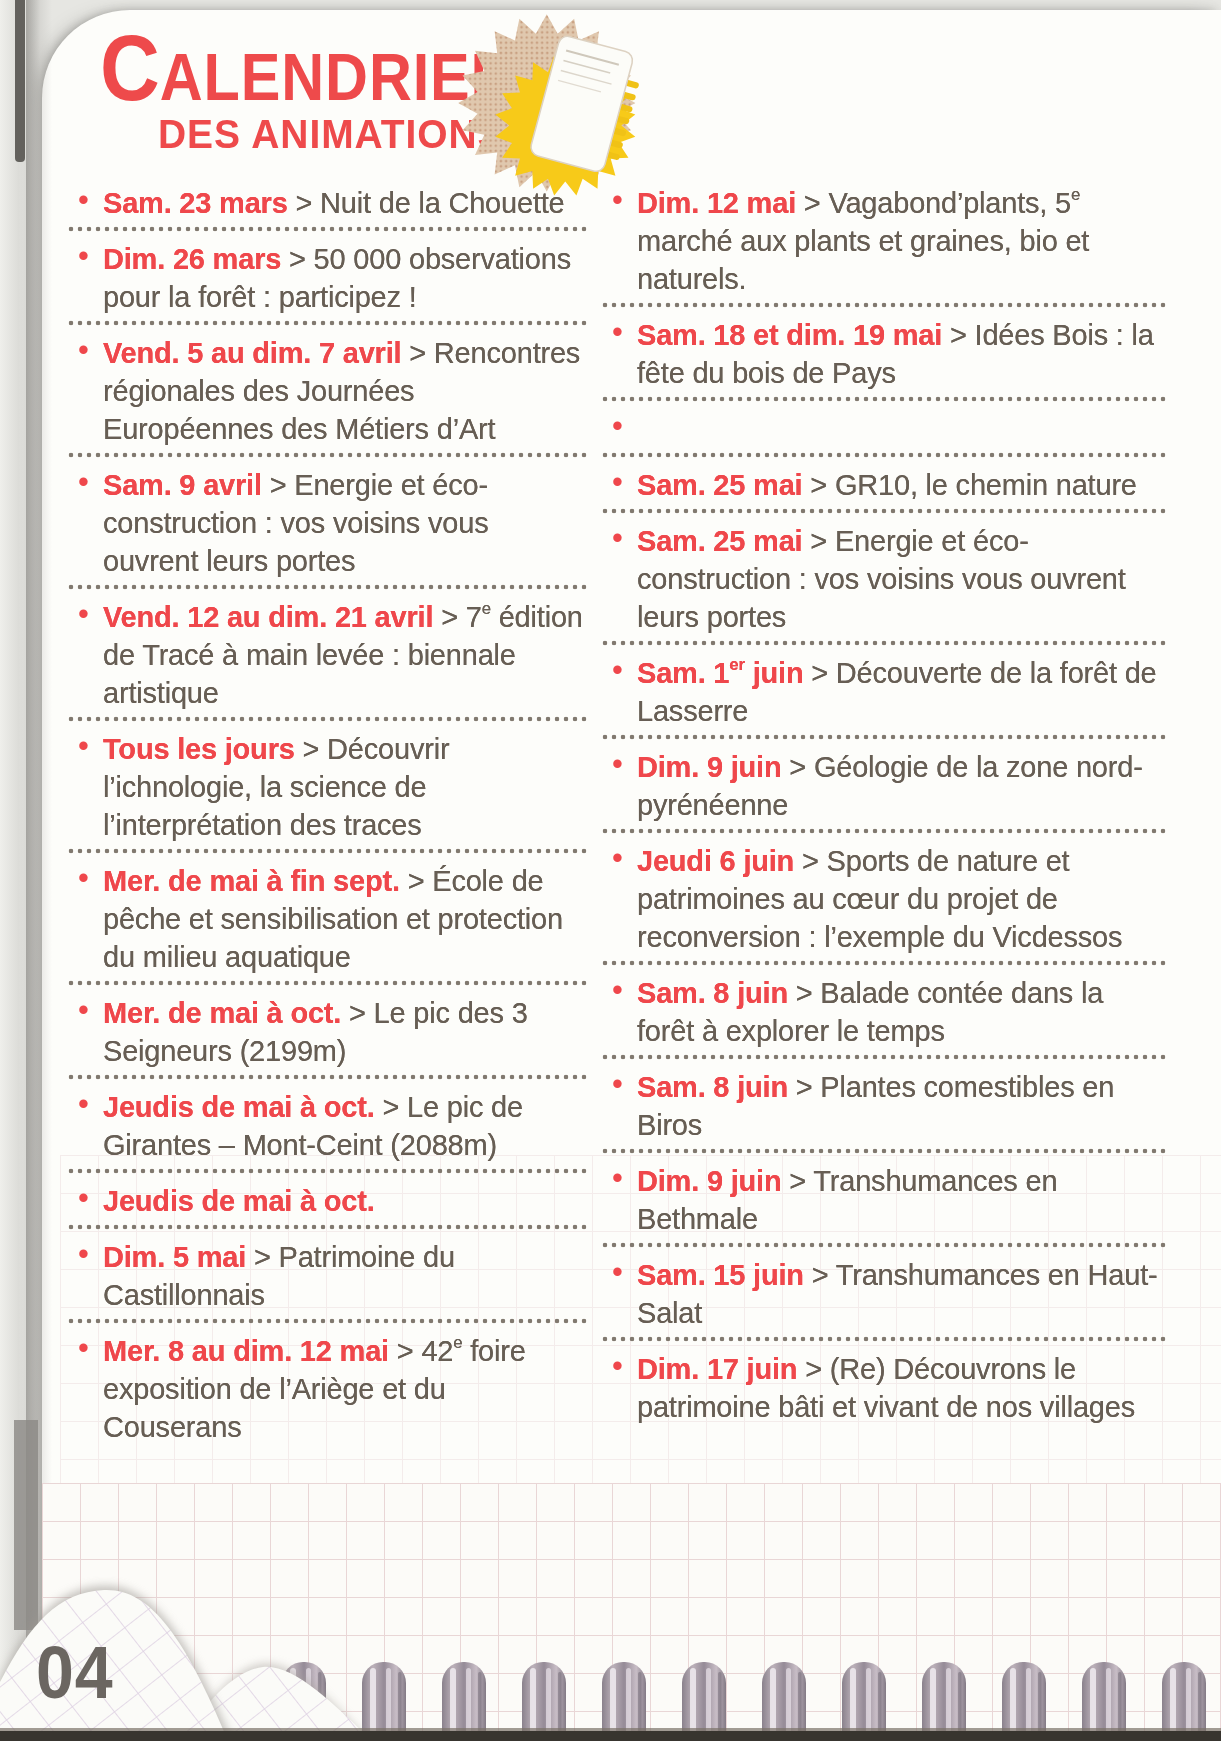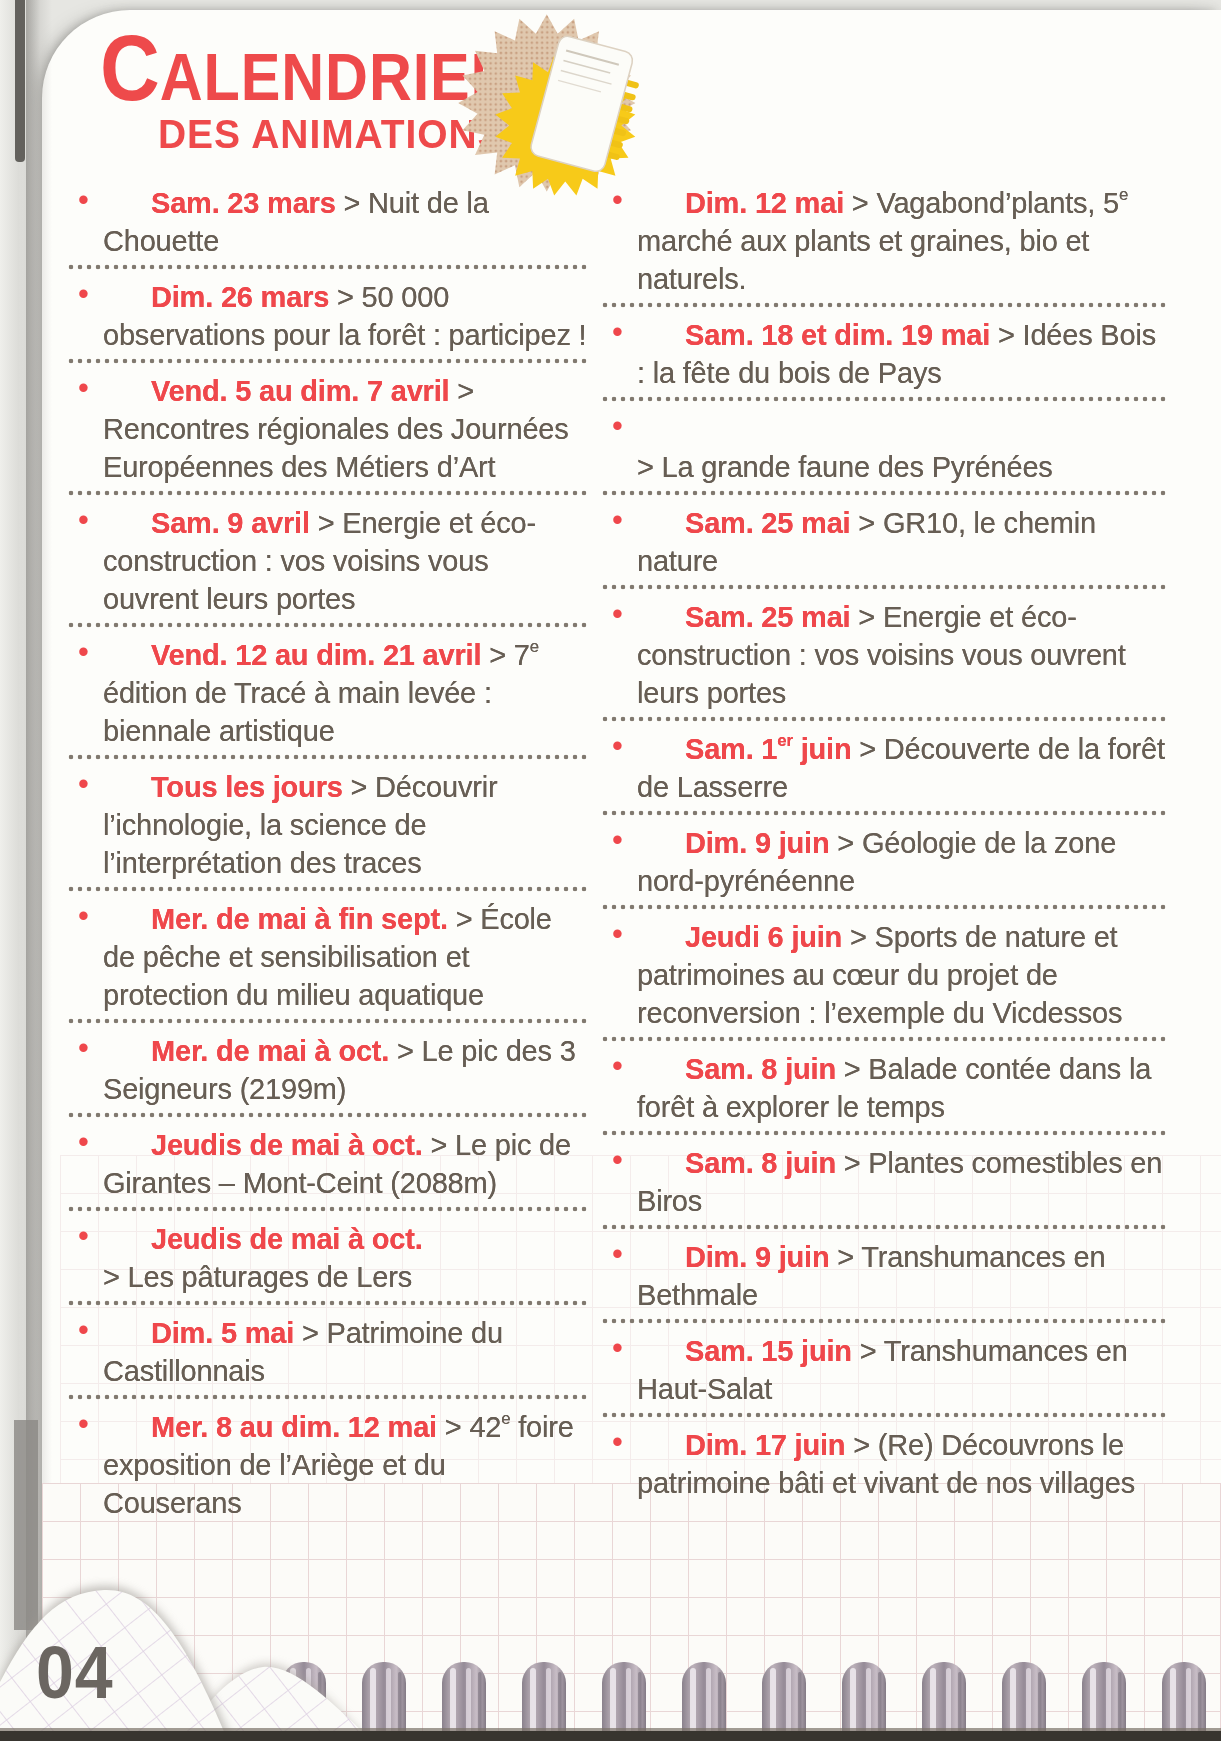--- a/index.html
+++ b/index.html
@@ -27,21 +27,21 @@
   .badge{position:absolute;left:352px;top:-12px;width:206px;height:186px;}
   
   .col{position:absolute;z-index:5;font-size:29px;line-height:38px;letter-spacing:-.2px;}
   .col-left{left:76px;top:178px;width:514px;}
   .col-right{left:610px;top:178px;width:556px;}
   .item{position:relative;padding:6px 0 12px 27px;}
   .item:not(:last-child)::after{content:"";position:absolute;left:-8px;right:0;bottom:2px;height:6px;
      background-image:radial-gradient(circle at 3px 3px,var(--dot) 2px,rgba(0,0,0,0) 2.6px);
      background-size:9px 6px;background-repeat:repeat-x;}
   .bullet{position:absolute;left:2px;top:3px;font-size:31px;color:var(--date-red);}
-  .date{font-weight:bold;color:var(--date-red);text-shadow:0 0 .4px var(--date-red);margin-left:48px;}
+  .date{font-weight:bold;color:var(--date-red);text-shadow:0 0 .4px var(--date-red);}
   .desc{color:var(--ink);text-shadow:0 0 .4px var(--ink);}
   .item sup{font-size:.58em;line-height:0;position:relative;top:-.15em;}
   
   .grid-faint{position:absolute;left:60px;right:0;top:1155px;height:330px;z-index:1;opacity:.38;
      background-image:linear-gradient(#e7d3d3 1.5px,rgba(0,0,0,0) 1.5px),linear-gradient(90deg,#e7d3d3 1.5px,rgba(0,0,0,0) 1.5px);
      background-size:38px 38px;}
   .grid-band{position:absolute;left:42px;right:0;top:1483px;bottom:0;z-index:1;background-color:#fcfbf8;
      background-image:linear-gradient(#e9d6d6 1.5px,rgba(0,0,0,0) 1.5px),linear-gradient(90deg,#e9d6d6 1.5px,rgba(0,0,0,0) 1.5px);
      background-size:38px 38px;}
   .spirals{position:absolute;left:252px;top:1652px;width:969px;height:89px;z-index:3;}
@@ -99,28 +99,28 @@
   <div class="col col-left">
       <div class="item"><span class="bullet">•</span><span class="date"><span>Sam. 23 mars</span></span> <span class="desc"><span>&gt; Nuit de la Chouette</span></span></div>
       <div class="item"><span class="bullet">•</span><span class="date"><span>Dim. 26 mars</span></span> <span class="desc"><span>&gt; 50 000 observations pour la forêt : participez !</span></span></div>
       <div class="item"><span class="bullet">•</span><span class="date"><span>Vend. 5 au dim. 7 avril</span></span> <span class="desc"><span>&gt; Rencontres régionales des Journées Européennes des Métiers d’Art</span></span></div>
       <div class="item"><span class="bullet">•</span><span class="date"><span>Sam. 9 avril</span></span> <span class="desc"><span>&gt; Energie et éco-construction : vos voisins vous ouvrent leurs portes</span></span></div>
       <div class="item"><span class="bullet">•</span><span class="date"><span>Vend. 12 au dim. 21 avril</span></span> <span class="desc"><span>&gt; 7</span><sup>e</sup><span> édition de Tracé à main levée : biennale artistique</span></span></div>
       <div class="item"><span class="bullet">•</span><span class="date"><span>Tous les jours</span></span> <span class="desc"><span>&gt; Découvrir l’ichnologie, la science de l’interprétation des traces</span></span></div>
       <div class="item"><span class="bullet">•</span><span class="date"><span>Mer. de mai à fin sept.</span></span> <span class="desc"><span>&gt; École de pêche et sensibilisation et protection du milieu aquatique</span></span></div>
       <div class="item"><span class="bullet">•</span><span class="date"><span>Mer. de mai à oct.</span></span> <span class="desc"><span>&gt; Le pic des 3 Seigneurs (2199m)</span></span></div>
       <div class="item"><span class="bullet">•</span><span class="date"><span>Jeudis de mai à oct.</span></span> <span class="desc"><span>&gt; Le pic de Girantes – Mont-Ceint (2088m)</span></span></div>
-      <div class="item"><span class="bullet">•</span><span class="date"><span>Jeudis de mai à oct.</span></span><br><span class="desc"><span>&gt; Les pâturages de Lers</span></span></div>
+      <div class="item"><span class="bullet">•</span><span class="date"><span>Jeudis de mai à oct.</span></span><br></div>
       <div class="item"><span class="bullet">•</span><span class="date"><span>Dim. 5 mai</span></span> <span class="desc"><span>&gt; Patrimoine du Castillonnais</span></span></div>
       <div class="item"><span class="bullet">•</span><span class="date"><span>Mer. 8 au dim. 12 mai</span></span> <span class="desc"><span>&gt; 42</span><sup>e</sup><span> foire exposition de l’Ariège et du Couserans</span></span></div>
     </div>
   <div class="col col-right">
       <div class="item"><span class="bullet">•</span><span class="date"><span>Dim. 12 mai</span></span> <span class="desc"><span>&gt; Vagabond’plants, 5</span><sup>e</sup><span> marché aux plants et graines, bio et naturels.</span></span></div>
       <div class="item"><span class="bullet">•</span><span class="date"><span>Sam. 18 et dim. 19 mai</span></span> <span class="desc"><span>&gt; Idées Bois : la fête du bois de Pays</span></span></div>
-      <div class="item"><span class="bullet">•</span><br><span class="desc"><span>&gt; La grande faune des Pyrénées</span></span></div>
+      <div class="item"><span class="bullet">•</span><br></div>
       <div class="item"><span class="bullet">•</span><span class="date"><span>Sam. 25 mai</span></span> <span class="desc"><span>&gt; GR10, le chemin nature</span></span></div>
       <div class="item"><span class="bullet">•</span><span class="date"><span>Sam. 25 mai</span></span> <span class="desc"><span>&gt; Energie et éco-construction : vos voisins vous ouvrent leurs portes</span></span></div>
       <div class="item"><span class="bullet">•</span><span class="date"><span>Sam. 1</span><sup>er</sup><span> juin</span></span> <span class="desc"><span>&gt; Découverte de la forêt de Lasserre</span></span></div>
       <div class="item"><span class="bullet">•</span><span class="date"><span>Dim. 9 juin</span></span> <span class="desc"><span>&gt; Géologie de la zone nord-pyrénéenne</span></span></div>
       <div class="item"><span class="bullet">•</span><span class="date"><span>Jeudi 6 juin</span></span> <span class="desc"><span>&gt; Sports de nature et patrimoines au cœur du projet de reconversion : l’exemple du Vicdessos</span></span></div>
       <div class="item"><span class="bullet">•</span><span class="date"><span>Sam. 8 juin</span></span> <span class="desc"><span>&gt; Balade contée dans la forêt à explorer le temps</span></span></div>
       <div class="item"><span class="bullet">•</span><span class="date"><span>Sam. 8 juin</span></span> <span class="desc"><span>&gt; Plantes comestibles en Biros</span></span></div>
       <div class="item"><span class="bullet">•</span><span class="date"><span>Dim. 9 juin</span></span> <span class="desc"><span>&gt; Transhumances en Bethmale</span></span></div>
       <div class="item"><span class="bullet">•</span><span class="date"><span>Sam. 15 juin</span></span> <span class="desc"><span>&gt; Transhumances en Haut-Salat</span></span></div>
       <div class="item"><span class="bullet">•</span><span class="date"><span>Dim. 17 juin</span></span> <span class="desc"><span>&gt; (Re) Découvrons le patrimoine bâti et vivant de nos villages</span></span></div>

